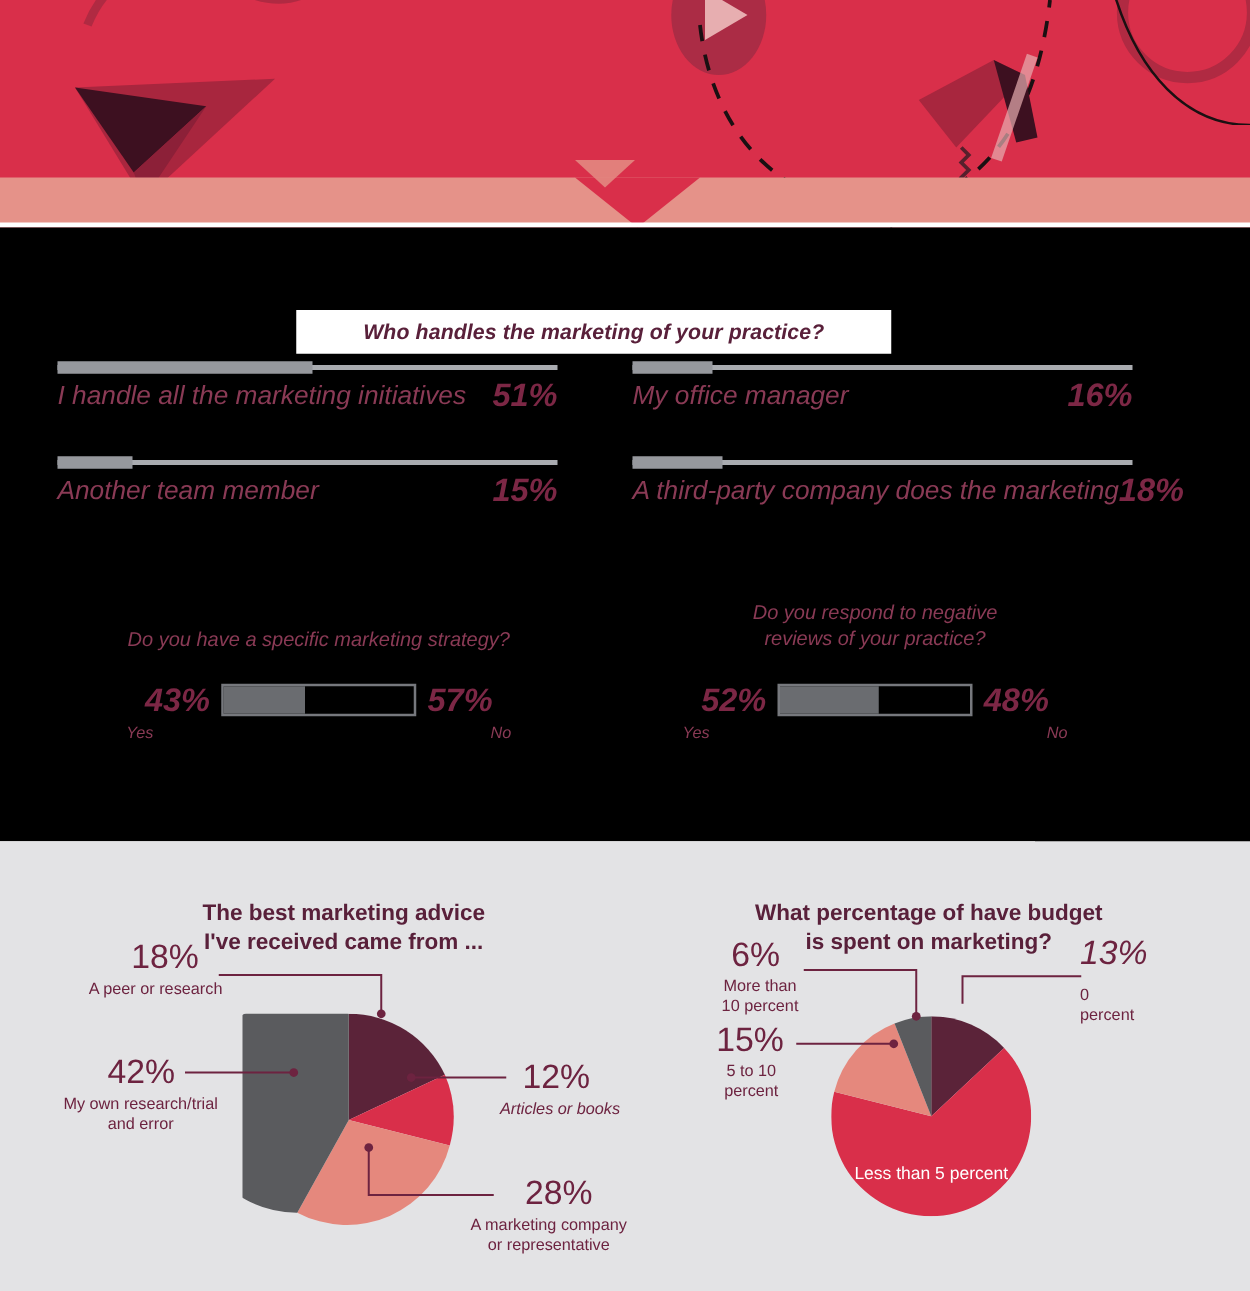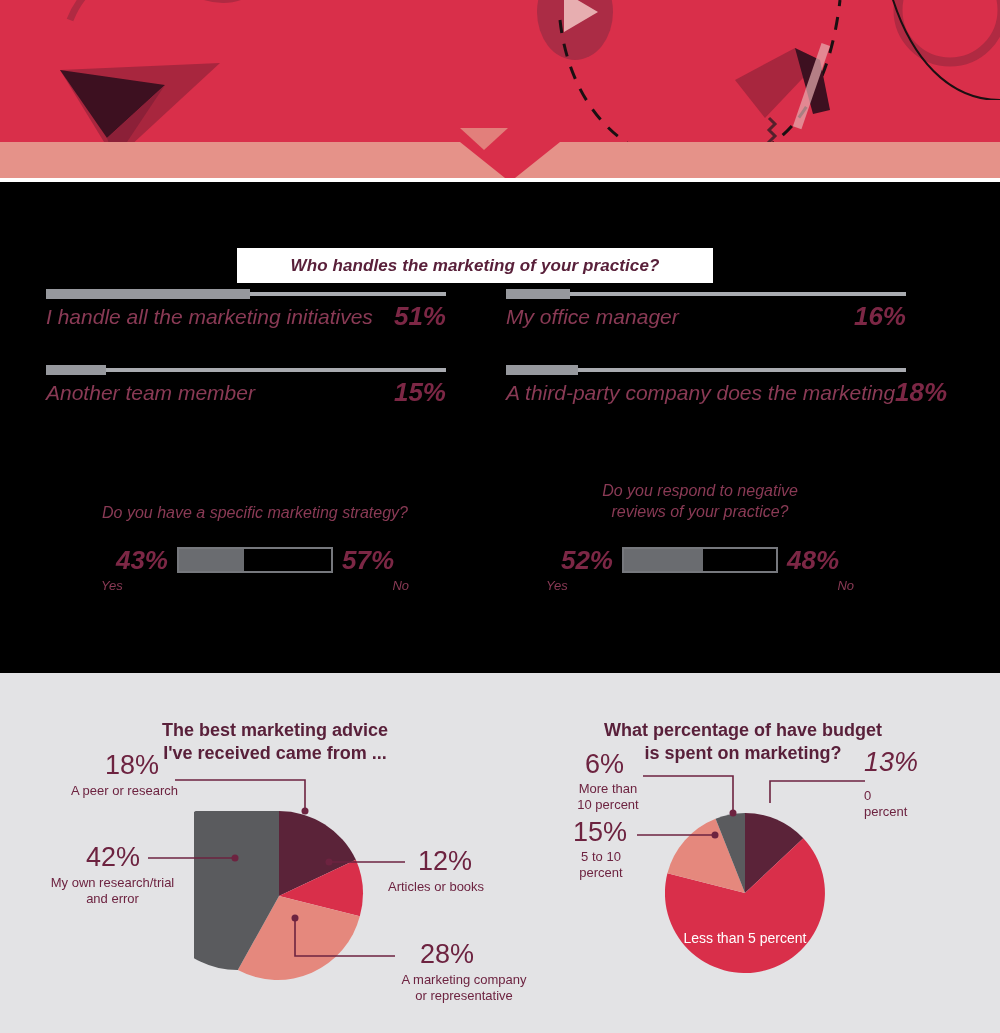--- a/index.html
+++ b/index.html
@@ -281,24 +281,24 @@
     </svg>
 
     <div class="callout-pct" style="left:105px; top:79px;">18%</div>
     <div class="callout-sub" style="left:71px; top:110px;">A peer or research</div>
 
     <div class="callout-pct" style="left:86px; top:171px;">42%</div>
     <div class="callout-sub" style="left:45px; top:202px; width:135px; text-align:center;">My own research/trial
 and error</div>
 
     <div class="callout-pct" style="left:418px; top:175px;">12%</div>
-    <div class="callout-sub" style="left:388px; top:206px;">Articles or books</div>
+    <div class="callout-sub" style="left:400px; top:206px;font-style:italic;">Articles or books</div>
 
     <div class="callout-pct" style="left:420px; top:268px;">28%</div>
-    <div class="callout-sub" style="left:394px; top:299px; width:140px; text-align:center;">A marketing company
+    <div class="callout-sub" style="left:369px; top:299px; width:140px; text-align:center;">A marketing company
 or representative</div>
 
     <div class="pie-title" style="left:578px; top:46px; width:330px;">What percentage of have budget
 is spent on marketing?</div>
 
     <svg width="160" height="160" style="position:absolute; left:665px; top:140px;" viewBox="0 0 160 160">
 
       <path d="M80,80 L80,0 A80,80 0 0,1 138.3,25.3 Z" fill="#5b2339"></path>
 
       <path d="M80,80 L138.3,25.3 A80,80 0 1,1 2.4,60.3 Z" fill="#d92f4a"></path>

